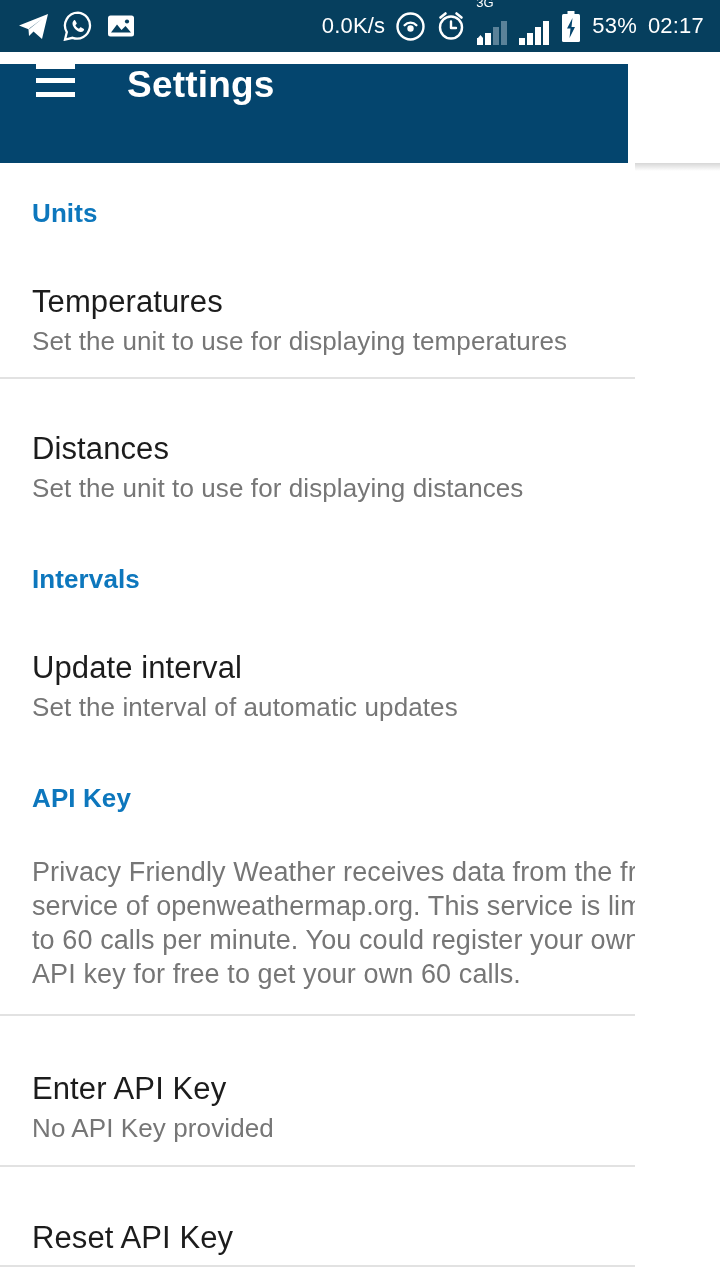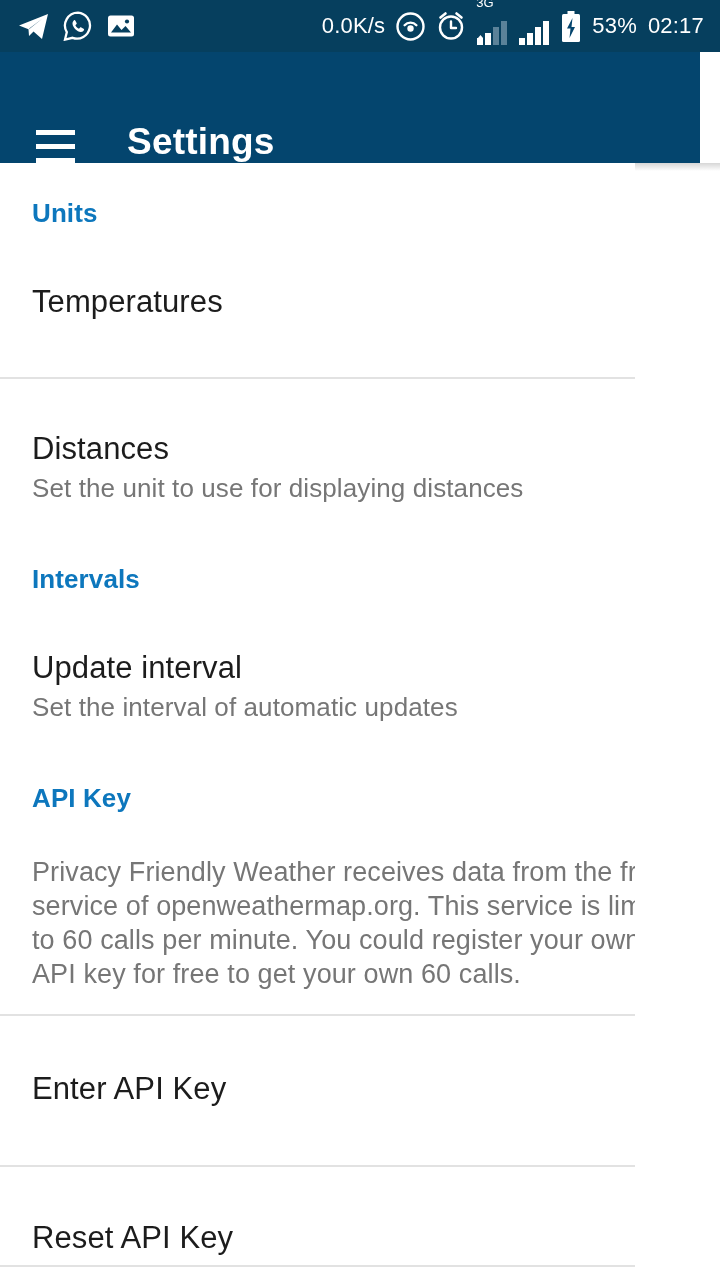--- a/index.html
+++ b/index.html
@@ -91,26 +91,26 @@
     position: absolute;
     left: 0;
     bottom: 1px;
     width: 7px;
     height: 9px;
   }
 
   
   .app-bar {
     position: absolute;
-    top: 52px; left: 0;
-    width: 700px;
+    top: 64px; left: 0;
+    width: 628px;
     height: 111px;
     background: #04456e;
     display: flex;
-    align-items: flex-end;
+    align-items: flex-start;
   }
   .hamburger {
     width: 39px;
     height: 33px;
     margin-left: 36px;
     display: flex;
     flex-direction: column;
     justify-content: space-between;
     cursor: pointer;
   }
@@ -282,20 +282,21 @@
     <div class="app-title">Settings</div>
   </div>
   <div class="app-bar-shadow"></div>
 
   <div class="content">
 
     <div class="abs section-header" style="top:35px;">Units</div>
 
     <div class="abs pref-row" style="top:104px;">
       <div class="pref-title">Temperatures</div>
+      <div class="pref-summary">Set the unit to use for displaying temperatures</div>
     </div>
 
     <div class="abs divider" style="top:214px;"></div>
 
     <div class="abs section-header" style="top:401px;">Intervals</div>
 
     <div class="abs pref-row" style="top:251px;">
       <div class="pref-title">Distances</div>
       <div class="pref-summary">Set the unit to use for displaying distances</div>
     </div>
@@ -306,20 +307,21 @@
     </div>
 
     <div class="abs section-header" style="top:620px;">API Key</div>
 
     <div class="abs para" style="top:692px;">Privacy Friendly Weather receives data from the free service of openweathermap.org. This service is limited to 60 calls per minute. You could register your own API key for free to get your own 60 calls.</div>
 
     <div class="abs divider" style="top:851px;"></div>
 
     <div class="abs pref-row" style="top:891px;">
       <div class="pref-title">Enter API Key</div>
+      <div class="pref-summary">No API Key provided</div>
     </div>
 
     <div class="abs divider" style="top:1002px;"></div>
 
     <div class="abs pref-row" style="top:1040px;">
       <div class="pref-title">Reset API Key</div>
     </div>
 
     <div class="abs divider" style="top:1102px;"></div>
 

